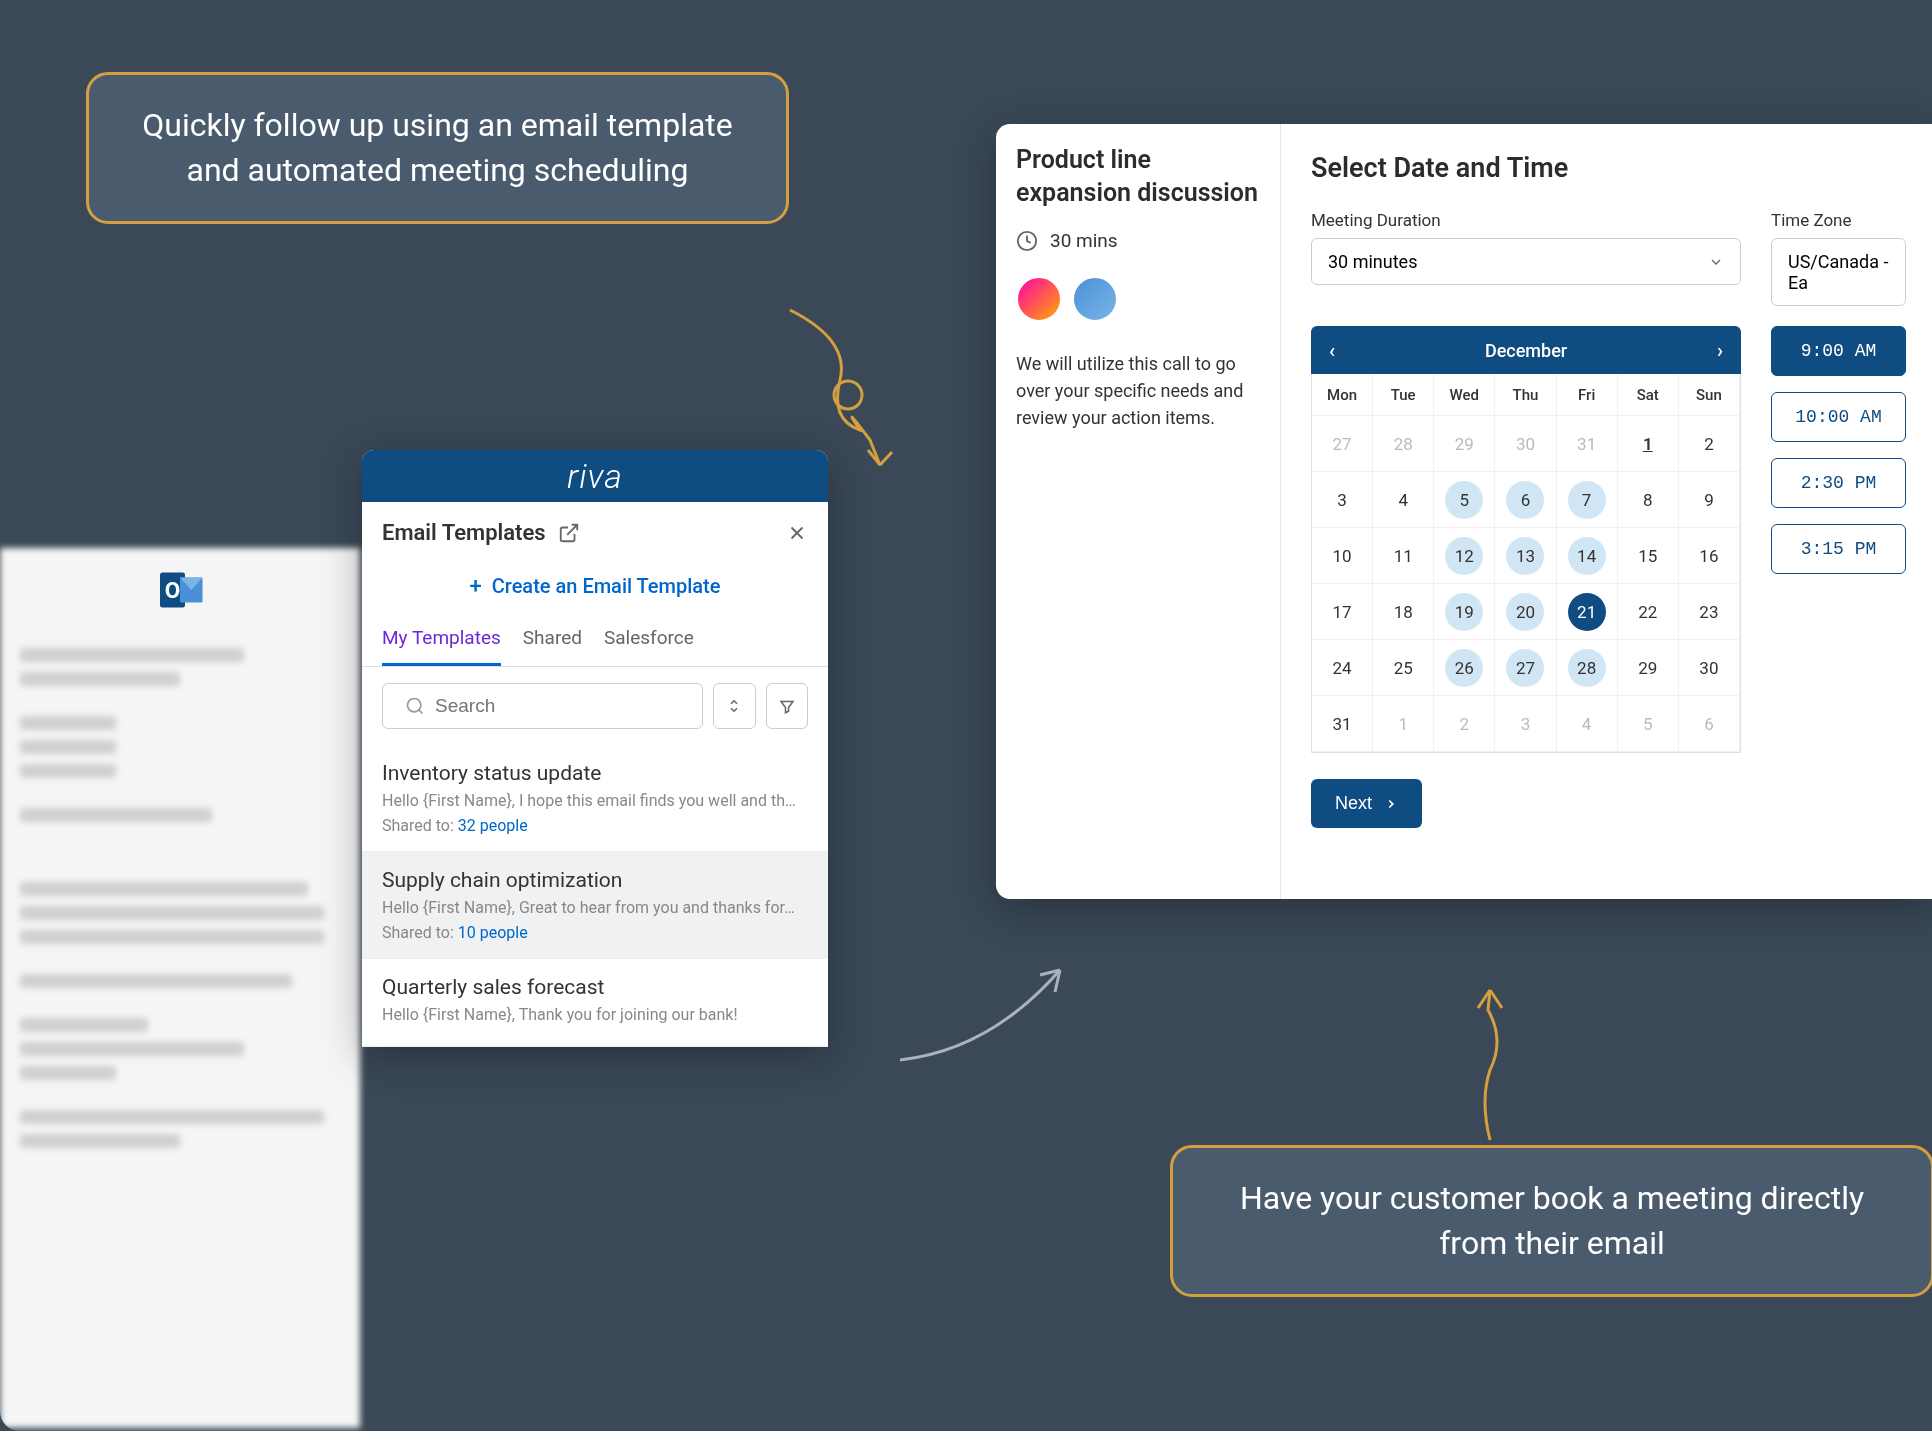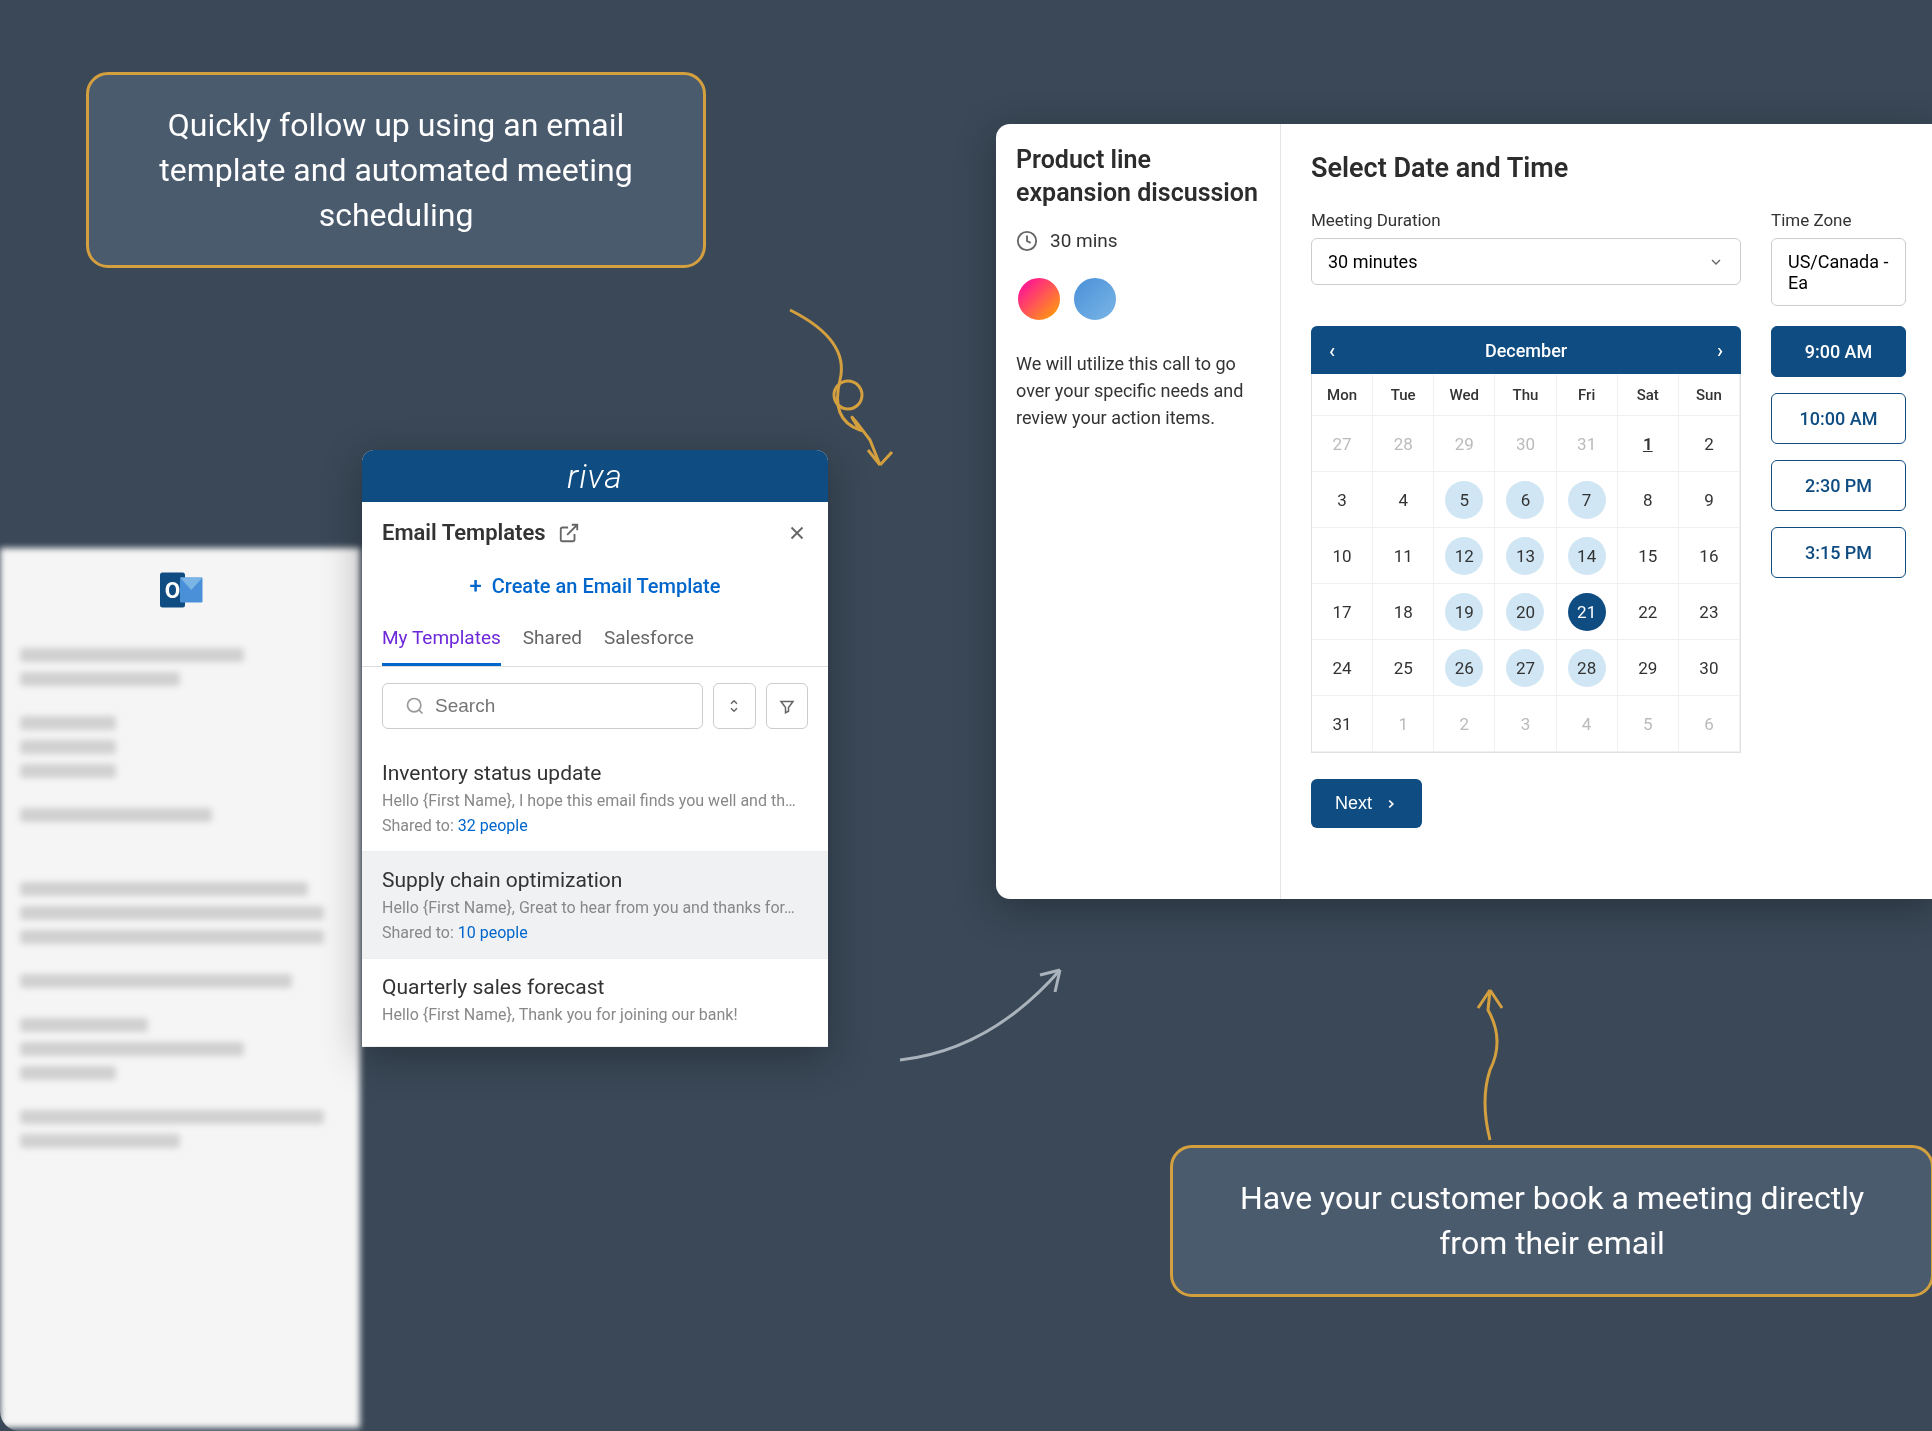--- a/index.html
+++ b/index.html
@@ -1,20 +1,20 @@
 <!DOCTYPE html>
 <html><head>
 <meta charset="utf-8">
 <style>
 * { box-sizing: border-box; margin: 0; padding: 0; }
 body { font-family: -apple-system, BlinkMacSystemFont, "Segoe UI", Roboto, sans-serif; background: #3a4857; width: 1932px; height: 1431px; position: relative; overflow: hidden; border-radius: 20px; }
 
 
 .callout { position: absolute; background: #4a5b6e; border: 3px solid #d4a03f; border-radius: 22px; color: #fff; padding: 28px 48px; font-size: 32px; line-height: 1.4; text-align: center; }
-.callout-1 { top: 72px; left: 86px; width: 620px; }
+.callout-1 { top: 72px; left: 86px; width: 703px; }
 .callout-2 { top: 1145px; left: 1170px; width: 764px; }
 
 
 .outlook-bg { position: absolute; top: 548px; left: 0; width: 360px; height: 880px; background: #f5f5f5; filter: blur(3px); }
 .outlook-icon { position: absolute; top: 560px; left: 150px; width: 60px; height: 60px; }
 .blur-line { height: 14px; background: #999; margin: 10px 0; border-radius: 3px; opacity: 0.4; }
 
 
 .riva-panel { position: absolute; top: 450px; left: 362px; width: 466px; background: #fff; border-radius: 12px 12px 0 0; box-shadow: 0 10px 40px rgba(0,0,0,0.3); overflow: hidden; }
 .riva-header { background: #0f4c81; height: 52px; display: flex; align-items: center; justify-content: center; }
@@ -62,21 +62,21 @@
 .cal-cell { height: 56px; display: flex; align-items: center; justify-content: center; font-size: 17px; color: #333; border-right: 1px solid #f0f0f0; border-bottom: 1px solid #f0f0f0; cursor: pointer; }
 .cal-head { font-size: 15px; font-weight: 500; color: #333; height: 42px; }
 .cal-cell.muted { color: #bbb; }
 .cal-cell.avail::before { content: ""; position: absolute; width: 38px; height: 38px; background: #d0e6f5; border-radius: 50%; z-index: 0; }
 .cal-cell.avail { position: relative; }
 .cal-cell.avail span { position: relative; z-index: 1; }
 .cal-cell.selected::before { background: #0f4c81; }
 .cal-cell.selected span { color: #fff; }
 .cal-cell.today { text-decoration: underline; font-weight: 600; }
 .time-slots { display: flex; flex-direction: column; gap: 16px; width: 135px; }
-.time-slot { border: 1.5px solid #0f4c81; border-radius: 6px; padding: 14px; text-align: center; font-size: 18px; color: #0f4c81; cursor: pointer; font-weight: 500; }
+.time-slot { border: 1.5px solid #0f4c81; border-radius: 6px; padding: 14px; text-align: center; font-size: 18px; color: #0f4c81; cursor: pointer; font-weight: 500; font-family: Liberation Mono, monospace; }
 .time-slot.selected { background: #0f4c81; color: #fff; }
 .next-btn { background: #0f4c81; color: #fff; border: none; border-radius: 6px; padding: 14px 24px; font-size: 18px; display: inline-flex; align-items: center; gap: 12px; cursor: pointer; margin-top: 26px; }
 
 
 .arrow-1 { position: absolute; top: 300px; left: 780px; }
 .arrow-2 { position: absolute; top: 950px; left: 890px; }
 .arrow-3 { position: absolute; top: 980px; left: 1460px; }
 </style>
 </head>
 <body>

